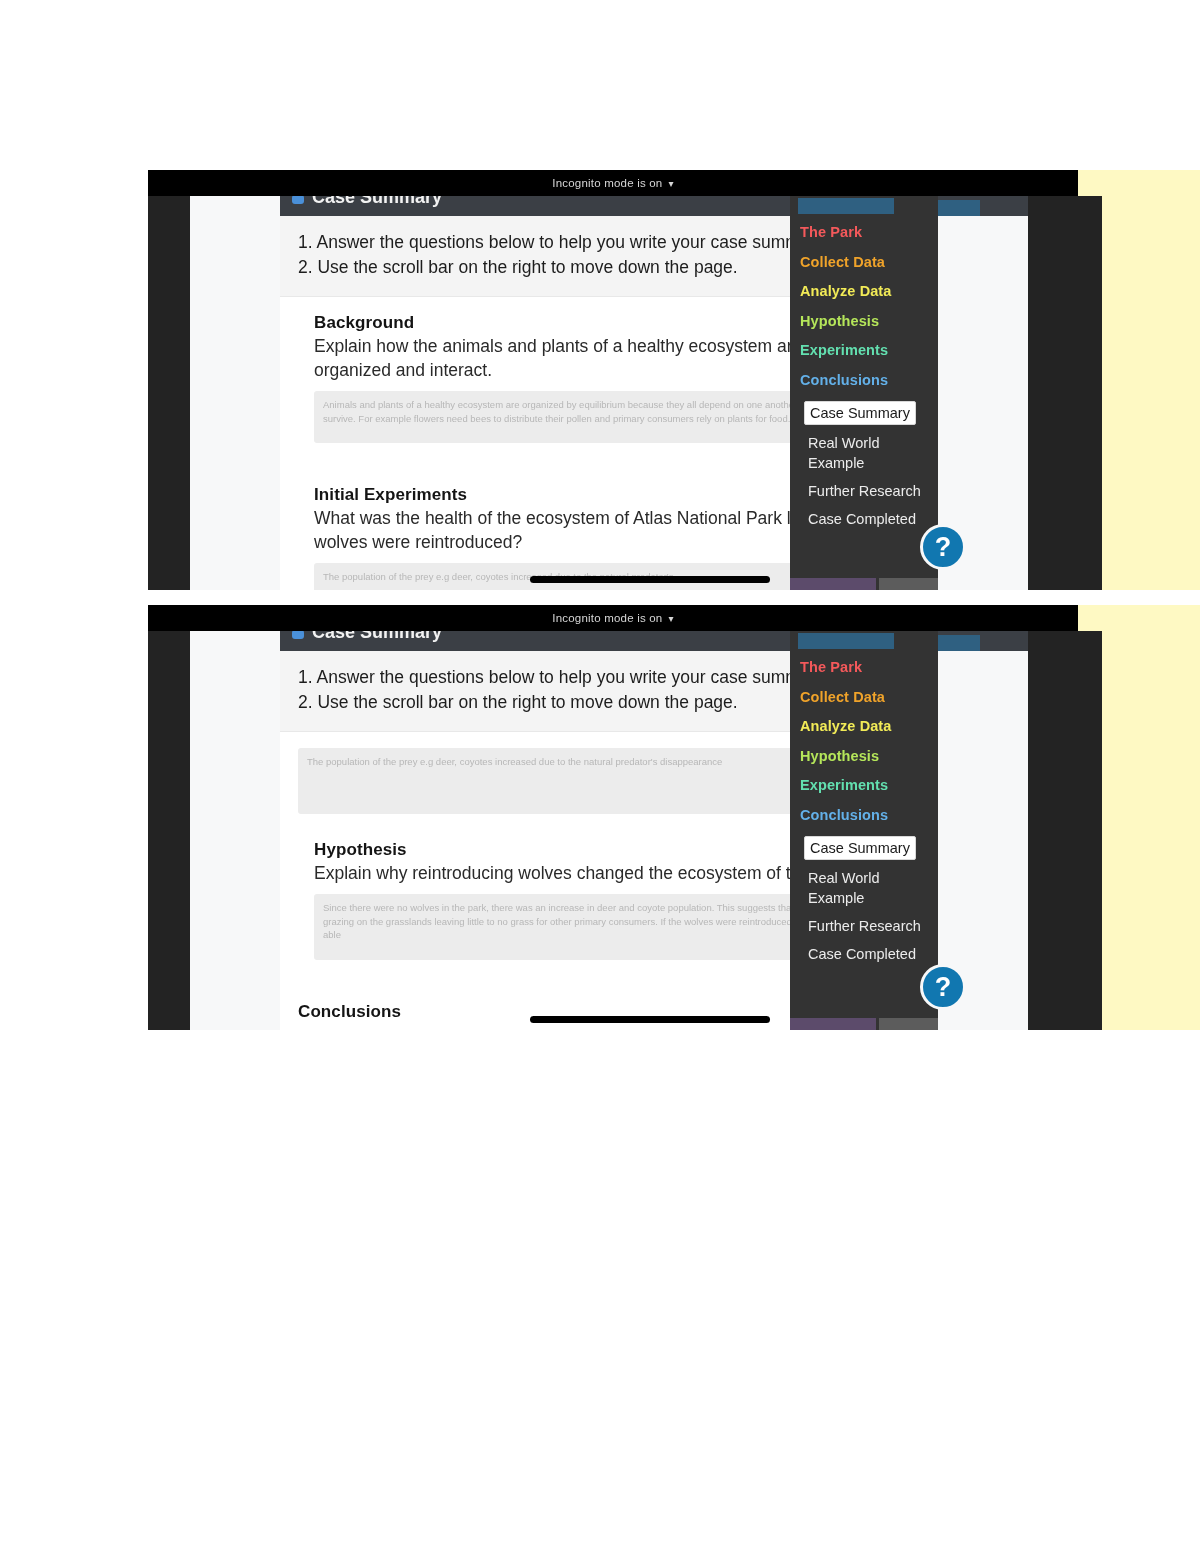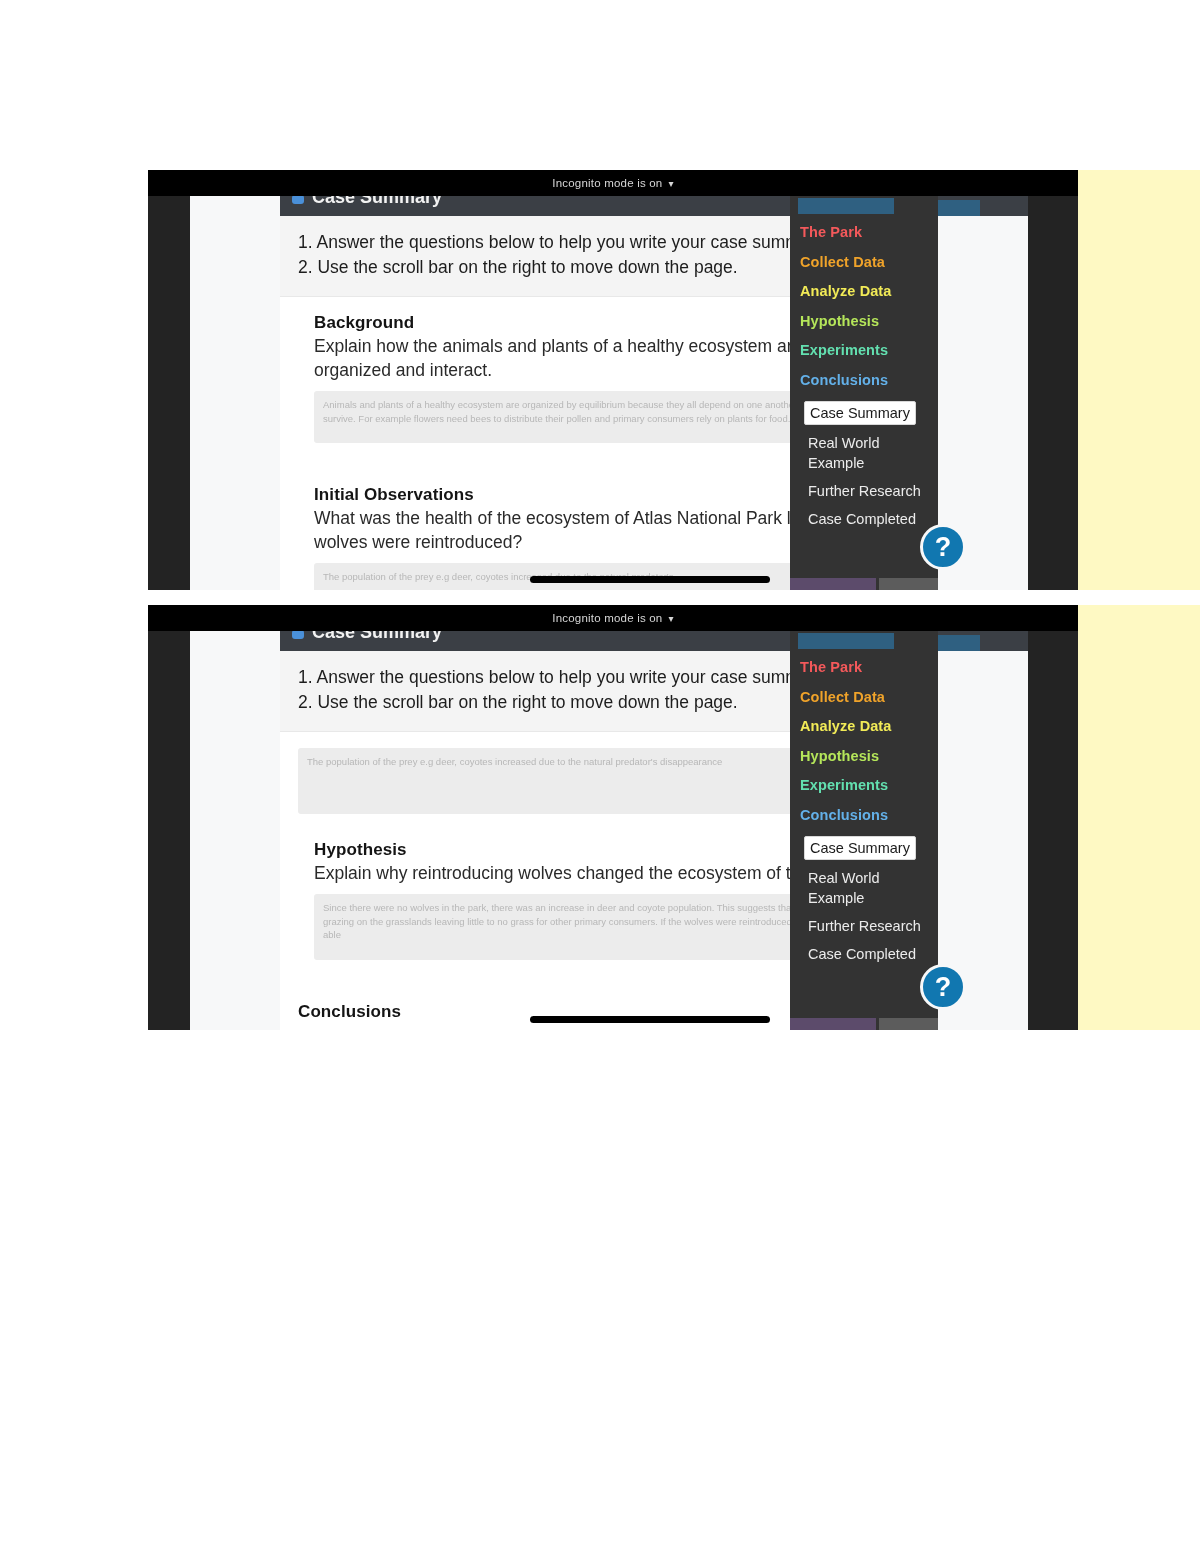--- a/index.html
+++ b/index.html
@@ -47,20 +47,21 @@
   }
   .incognito-bar .chev { margin-left: 6px; font-size: 10px; }
 
   
   .stage {
     position: absolute;
     left: 0; top: 26px;
     width: 930px;
     bottom: 0;
     background: #232323;
+    padding-left: 24px;
   }
 
   
   .viewport {
     position: absolute;
     left: 42px; top: 0;
     width: 838px;
     height: 100%;
     background: #f7f8f9;
   }
@@ -268,21 +269,21 @@
 
             <div class="q-block">
               <h3 class="q-head">Background</h3>
               <p class="q-text">Explain how the animals and plants of a healthy ecosystem are organized and interact.</p>
               <div class="answer">Animals and plants of a healthy ecosystem are organized by equilibrium because they all depend on one another in order to survive. For example flowers need bees to distribute their pollen and primary consumers rely on plants for food.</div>
             </div>
 
             <div class="spacer-lg"></div>
 
             <div class="q-block">
-              <h3 class="q-head">Initial Observations</h3>
+              <h3 class="q-head">Initial Experiments</h3>
               <p class="q-text">What was the health of the ecosystem of Atlas National Park like before wolves were reintroduced?</p>
               <div class="answer">The population of the prey e.g deer, coyotes increased due to the natural predator's</div>
             </div>
 
           </div>
         </div>
 
         <div class="navbar">
           <span class="nav-top-btn"></span>
 

